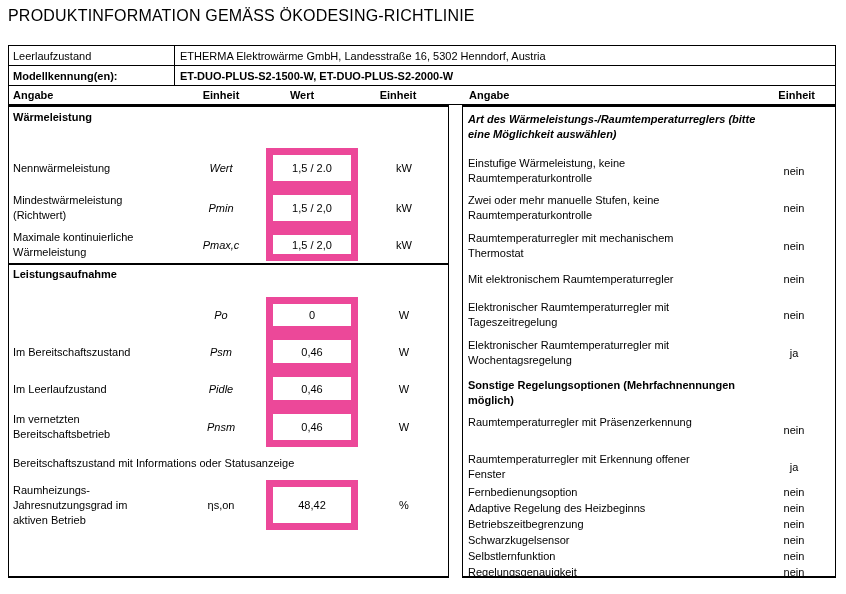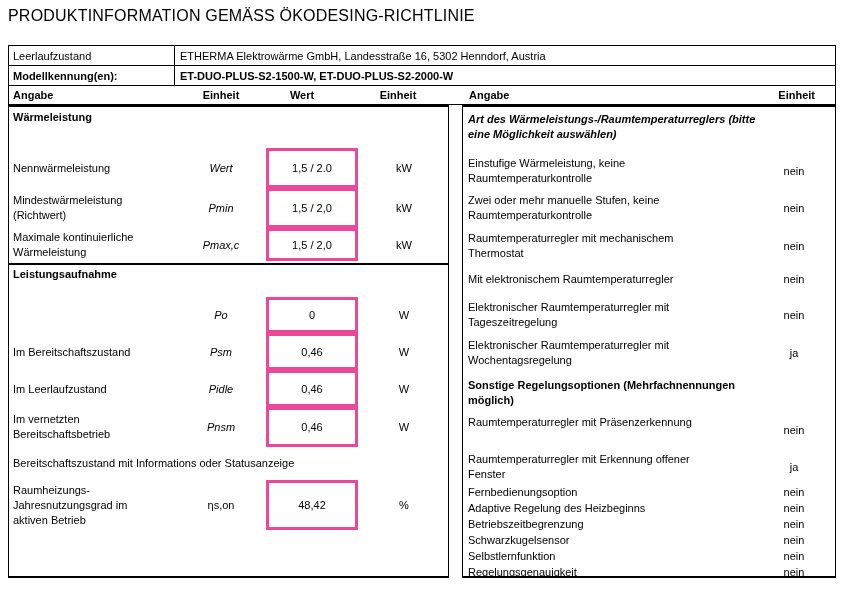--- a/index.html
+++ b/index.html
@@ -30,21 +30,21 @@
          border-top-width:2px;border-bottom-width:2px;box-sizing:border-box;background:#fff;}
   #left-panel{left:8px;width:441px;}
   #right-panel{left:462px;width:374px;}
 
   .section-title{position:absolute;left:4px;font-weight:bold;line-height:15px;white-space:nowrap;}
   #lp-divider{position:absolute;left:0;top:156px;width:100%;height:2px;background:#000;}
 
   .lrow{position:absolute;left:0;width:100%;}
   .llabel{position:absolute;left:4px;width:146px;top:50%;transform:translateY(-50%);line-height:15px;}
   .lsym{position:absolute;left:152px;width:120px;text-align:center;top:50%;transform:translateY(-50%);}
-  .lbox{position:absolute;left:257px;width:92px;top:0;bottom:0;border:3px solid #ec4899;box-sizing:border-box;
+  .lbox{position:absolute;left:257px;width:92px;top:0;bottom:0;border:7px solid #ec4899;box-sizing:border-box;
         display:flex;align-items:center;justify-content:center;background:#fff;}
   .lunit{position:absolute;left:355px;width:80px;text-align:center;top:50%;transform:translateY(-50%);}
   #lp-note{position:absolute;left:4px;top:350px;white-space:nowrap;}
 
   .rhead{position:absolute;left:5px;width:312px;font-weight:bold;line-height:15px;}
   .ritem{position:absolute;left:5px;right:5px;}
   .rlabel{position:absolute;left:0;width:240px;line-height:15px;top:0;}
   .rvalue{position:absolute;left:295px;width:62px;text-align:center;top:50%;transform:translateY(-50%);}
 </style>
 </head>

